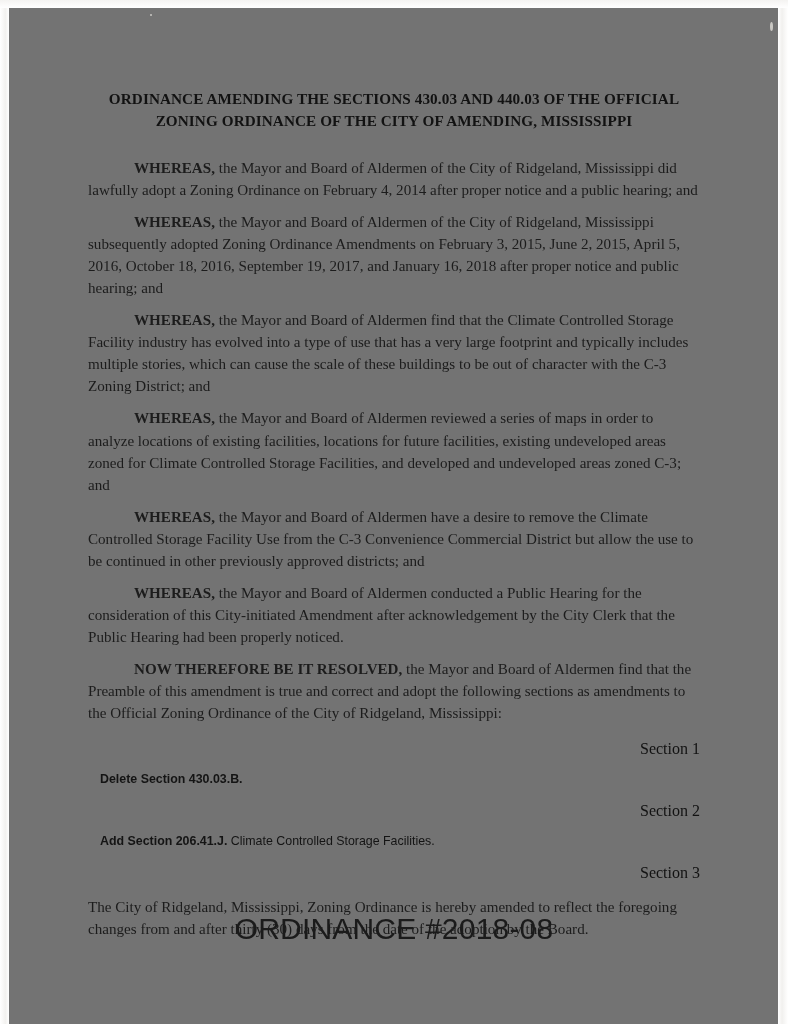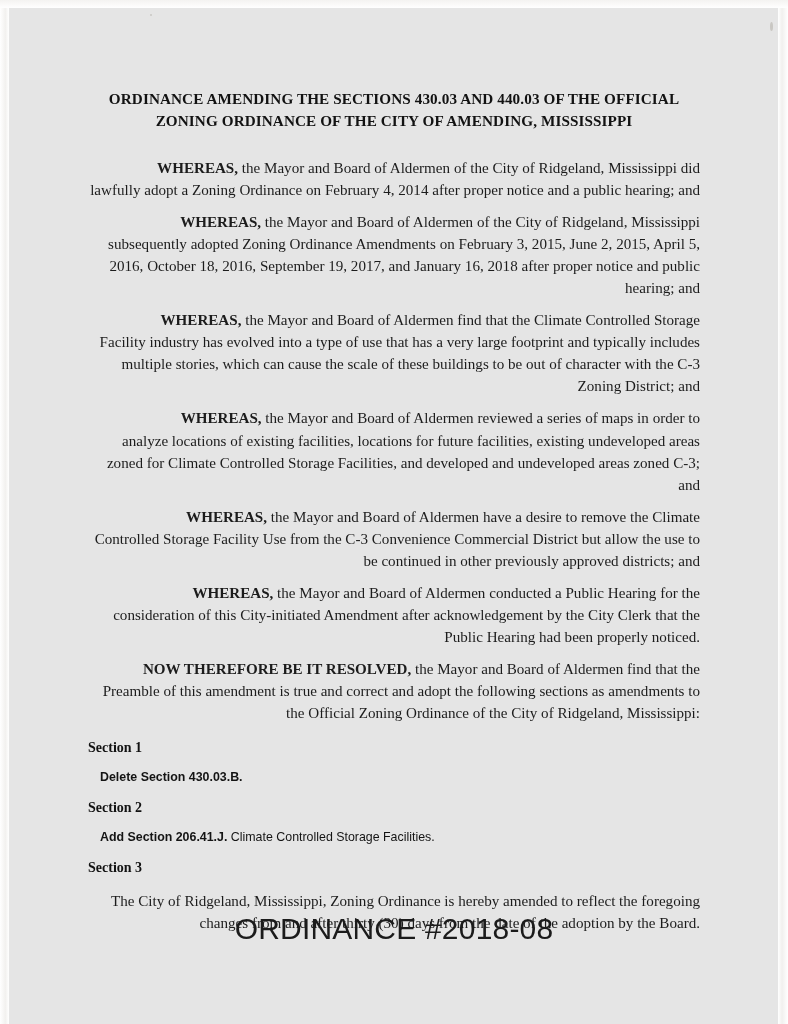--- a/index.html
+++ b/index.html
@@ -15,21 +15,21 @@
     position: relative;
     overflow: hidden;
   }
 
   .page {
     position: absolute;
     left: 0;
     top: 0;
     width: 788px;
     height: 1024px;
-    background: #e5e5e5;
+    background: #737373;
   }
 
   
   .scan-edge-left {
     position: absolute;
     left: 0; top: 0;
     width: 9px; height: 1024px;
     background: linear-gradient(to right, #ffffff 0%, #f2f1ef 60%, #ffffff 100%);
   }
   .scan-edge-right {
@@ -65,34 +65,34 @@
     letter-spacing: 0.1px;
     margin: 0 0 26px 0;
     color: #121212;
   }
   .doc-title .line2 { display: block; }
 
   p.para {
     margin: 0 0 10px 0;
     font-size: 15.1px;
     line-height: 1.46;
-    text-align: right;
+    text-align: left;
     color: #1c1c1c;
   }
   p.para .lead {
     font-weight: bold;
   }
   p.indent {
     text-indent: 46px;
   }
 
   .section-head {
-    text-align: left;
-    font-weight: bold;
-    font-size: 14px;
+    text-align: right;
+    font-weight: normal;
+    font-size: 16px;
     margin: 16px 0 14px 0;
     color: #121212;
   }
 
   .sans-line {
     font-family: "Liberation Sans", sans-serif;
     font-size: 12.4px;
     font-weight: bold;
     margin: 0 0 4px 12px;
     color: #141414;

